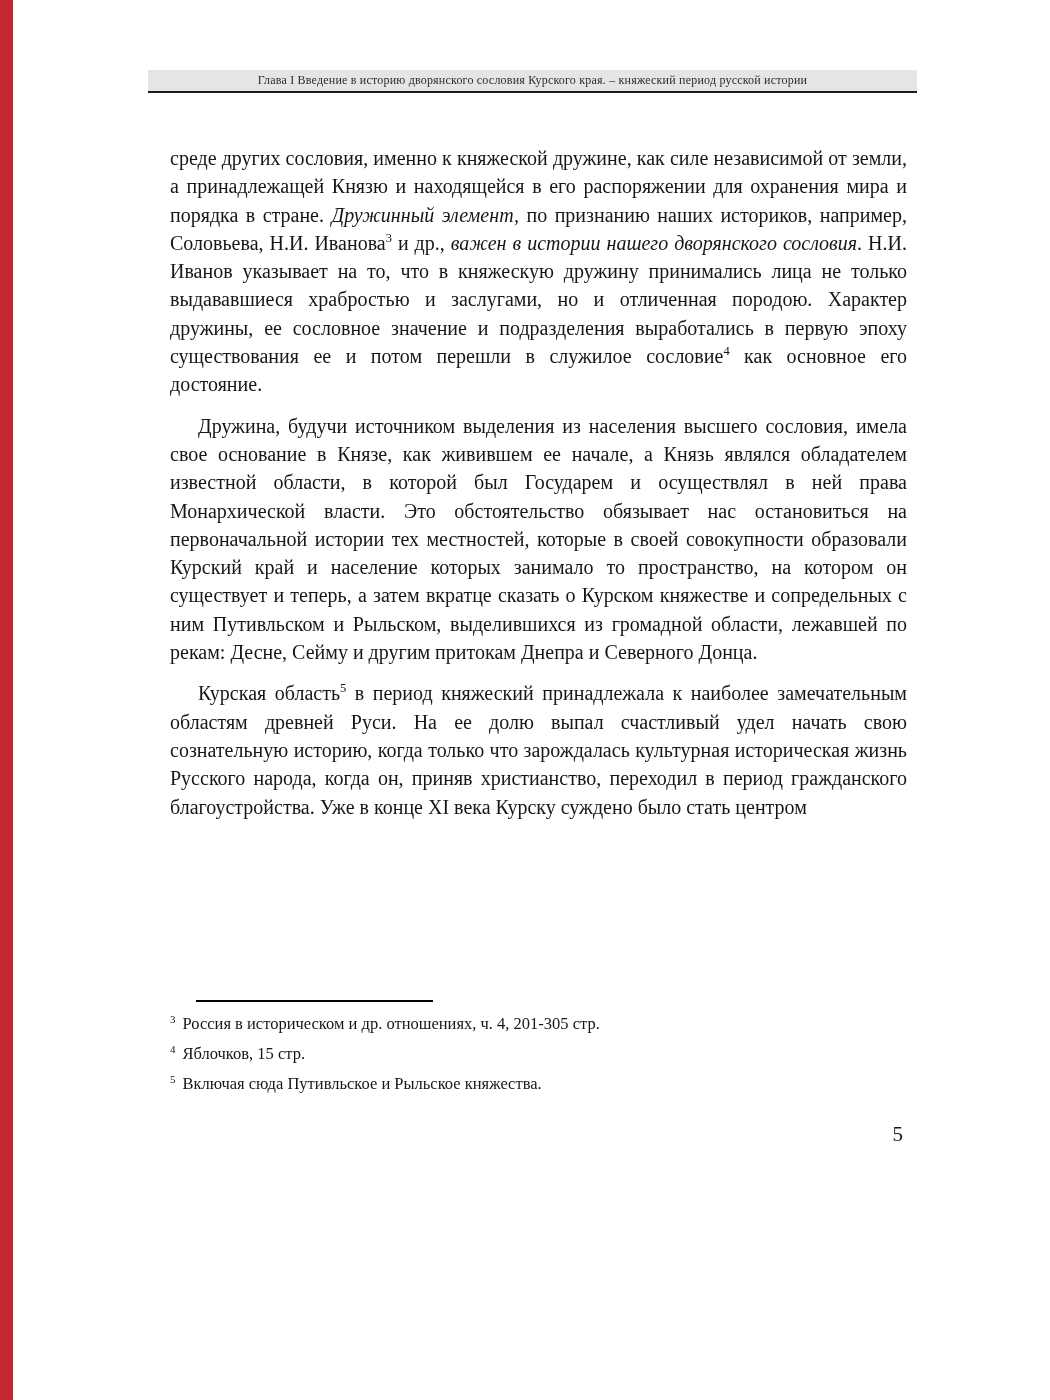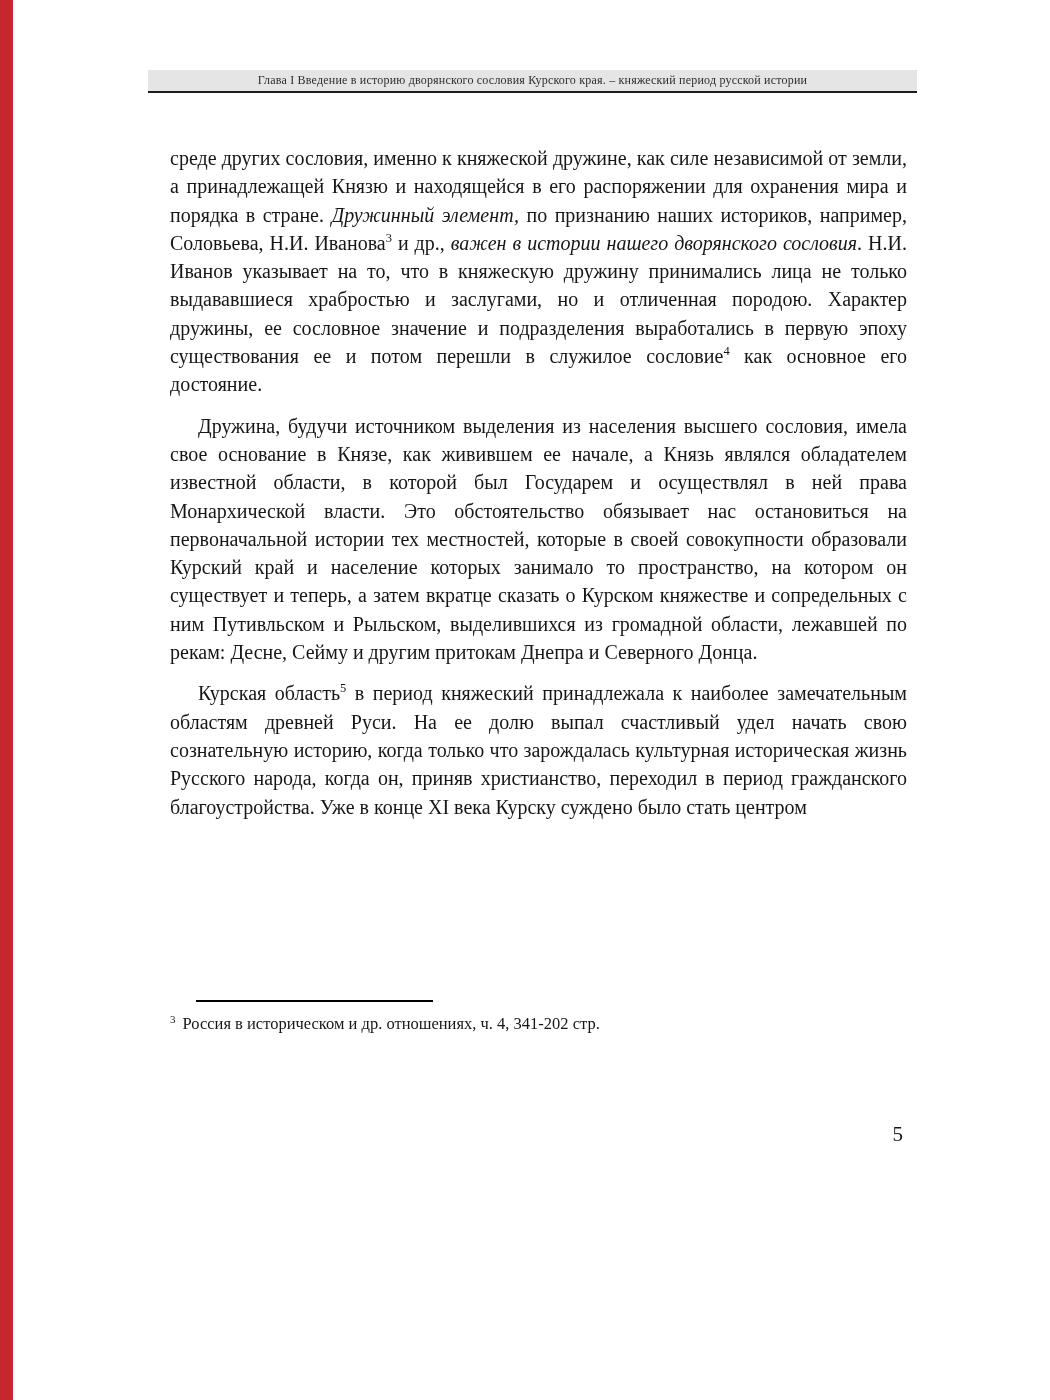--- a/index.html
+++ b/index.html
@@ -92,17 +92,19 @@
 
   <div class="body-text">
       <p class="para"><span>среде других сословия, именно к княжеской дружине, как силе независимой от земли, а принадлежащей Князю и находящейся в его распоряжении для охранения мира и порядка в стране. </span><em>Дружинный элемент,</em><span> по признанию наших историков, например, Соловьева, Н.И. Иванова</span><sup>3</sup><span> и др., </span><em>важен в истории нашего дворянского сословия</em><span>. Н.И. Иванов указывает на то, что в княжескую дружину принимались лица не только выдававшиеся храбростью и заслугами, но и отличенная породою. Характер дружины, ее сословное значение и подразделения выработались в первую эпоху существования ее и потом перешли в служилое сословие</span><sup>4</sup><span> как основное его достояние.</span></p>
       <p class="para indent"><span>Дружина, будучи источником выделения из населения высшего сословия, имела свое основание в Князе, как живившем ее начале, а Князь являлся обладателем известной области, в которой был Государем и осуществлял в ней права Монархической власти. Это обстоятельство обязывает нас остановиться на первоначальной истории тех местностей, которые в своей совокупности образовали Курский край и население которых занимало то пространство, на котором он существует и теперь, а затем вкратце сказать о Курском княжестве и сопредельных с ним Путивльском и Рыльском, выделившихся из громадной области, лежавшей по рекам: Десне, Сейму и другим притокам Днепра и Северного Донца.</span></p>
       <p class="para indent"><span>Курская область</span><sup>5</sup><span> в период княжеский принадлежала к наиболее замечательным областям древней Руси. На ее долю выпал счастливый удел начать свою сознательную историю, когда только что зарождалась культурная историческая жизнь Русского народа, когда он, приняв христианство, переходил в период гражданского благоустройства. Уже в конце XI века Курску суждено было стать центром</span></p>
     </div>
 
   <div class="fn-sep"></div>
 
   <div class="footnotes">
-      <div class="footnote"><sup>3</sup><span>Россия в историческом и др. отношениях, ч. 4, 341-202 стр.</span></div>
+      <div class="footnote"><sup>3</sup><span>Россия в историческом и др. отношениях, ч. 4, 201-305 стр.</span></div>
+      <div class="footnote"><sup>4</sup><span>Яблочков, 15 стр.</span></div>
+      <div class="footnote"><sup>5</sup><span>Включая сюда Путивльское и Рыльское княжества.</span></div>
     </div>
 
   <div class="page-number">5</div>
 </div>
 
 </body></html>

